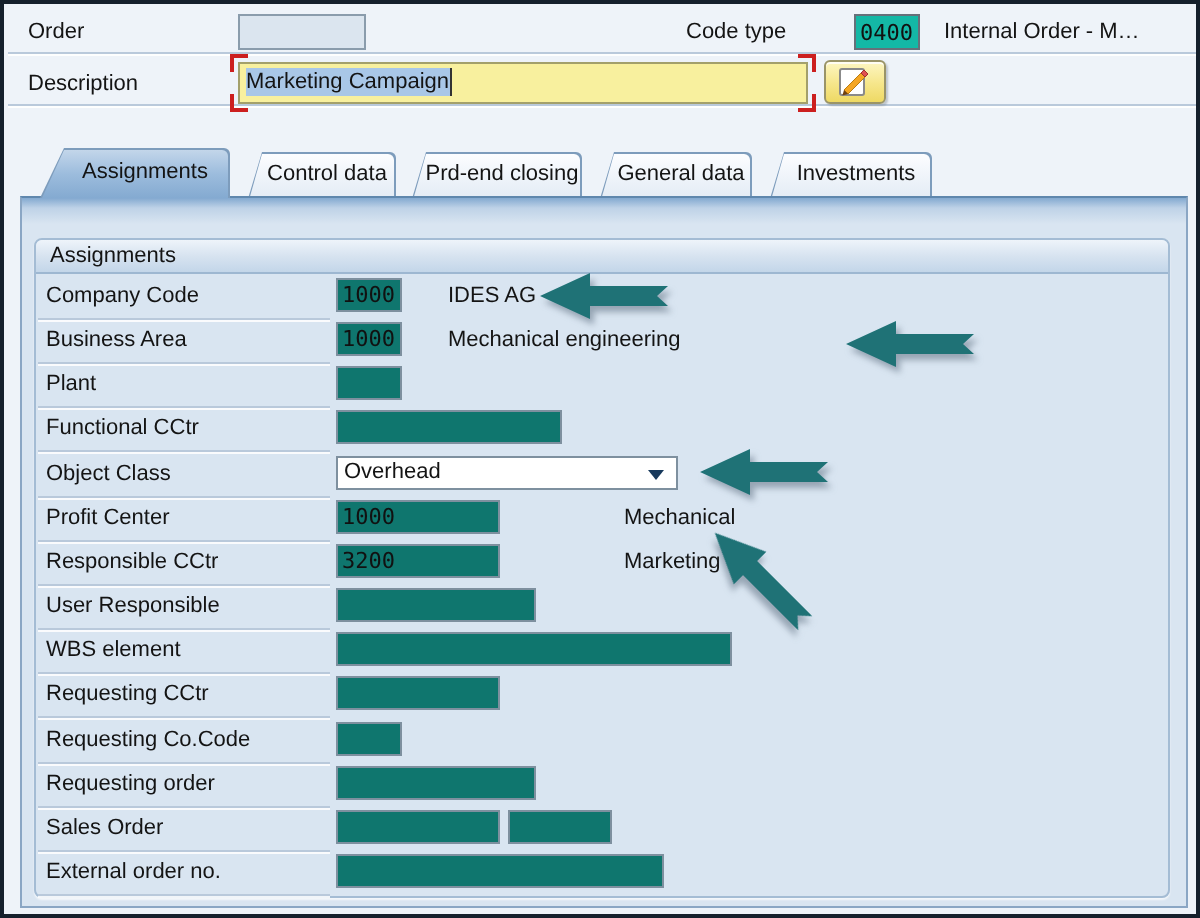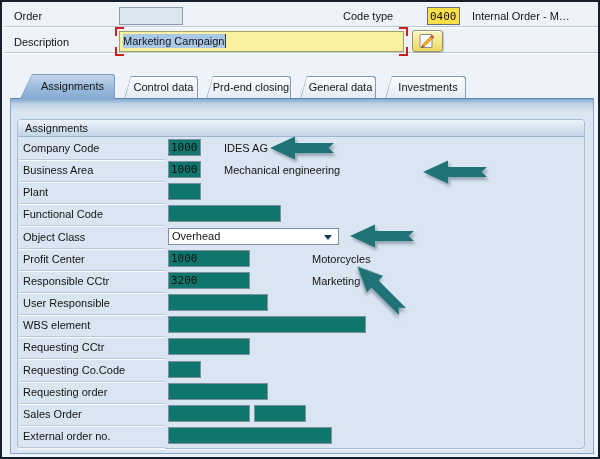--- a/index.html
+++ b/index.html
@@ -18,21 +18,21 @@
   .groove{position:absolute;height:1px;background:#b9c9db;box-shadow:0 1px 0 rgba(255,255,255,.85);}
   
   .fld{
     position:absolute;box-sizing:border-box;height:17px;
     border:1px solid #7e909f;background:#0f766e;
     font-family:"DejaVu Sans Mono",monospace;font-size:11px;color:#111;
     padding:0 2px;outline:none;
   }
   .hfld{height:18px;}
   .ro{background:#dbe5ef;border-color:#8a9cac;}
-  .otype{background:#fde047;border-color:#66707a;text-align:left;}
+  .otype{background:#14b8a6;border-color:#66707a;text-align:left;}
   .yellowfld{
     position:absolute;box-sizing:border-box;
     background:#f8f09e;border:1px solid #a3a06b;
     height:21px;line-height:19px;padding:0 3px;white-space:nowrap;
   }
   .selspan{background:#a9c7e7;border-right:1px solid #333;padding:1px 0;}
   
   .brkt{position:absolute;pointer-events:none;}
   .brkt span{position:absolute;width:7px;height:7px;}
   .b-tl{left:0;top:0;border-left:2px solid #cc1f1f;border-top:2px solid #cc1f1f;}
@@ -191,39 +191,39 @@
   <span class="fdesc" style="left:222px;">Mechanical engineering</span>
 </div>
 
 <div class="row" style="top:181px;">
   <span class="flabel">Plant</span>
   <span class="rgroove"></span>
   <input class="fld w33" value="" style="">
 </div>
 
 <div class="row" style="top:203px;">
-  <span class="flabel">Functional Code</span>
+  <span class="flabel">Functional CCtr</span>
   <span class="rgroove"></span>
   <input class="fld w113" value="" style="">
 </div>
 
 <div class="row" style="top:226px;">
   <span class="flabel">Object Class</span>
   <span class="rgroove"></span>
   <div class="dropdown">
     <span>Overhead</span>
     <span class="ddarrow"></span>
   </div>
 </div>
 
 <div class="row" style="top:248px;">
   <span class="flabel">Profit Center</span>
   <span class="rgroove"></span>
   <input class="fld w82" value="1000" style="">
-  <span class="fdesc" style="left:310px;">Motorcycles</span>
+  <span class="fdesc" style="left:310px;">Mechanical</span>
 </div>
 
 <div class="row" style="top:270px;">
   <span class="flabel">Responsible CCtr</span>
   <span class="rgroove"></span>
   <input class="fld w82" value="3200" style="">
   <span class="fdesc" style="left:310px;">Marketing</span>
 </div>
 
 <div class="row" style="top:292px;">

